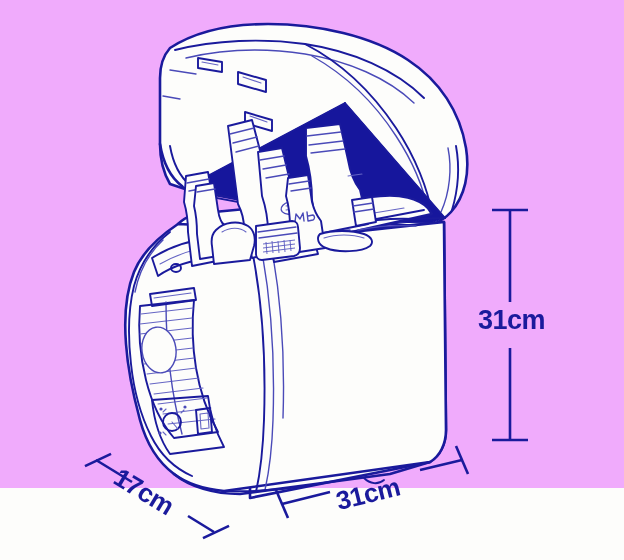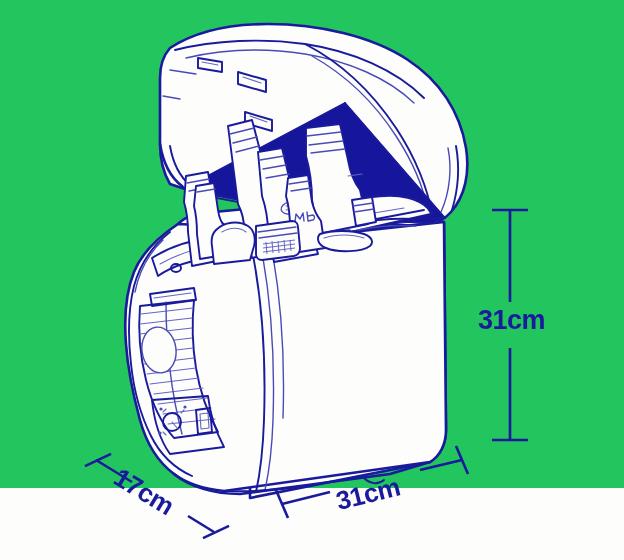--- a/index.html
+++ b/index.html
@@ -10,21 +10,21 @@
     width: 624px;
     height: 560px;
     background: #fdfdfb;
     font-family: "Liberation Sans", sans-serif;
     overflow: hidden;
   }
   #stage {
     position: relative;
     width: 624px;
     height: 488px;
-    background: #22c55e;
+    background: #f0abfc;
   }
   #art {
     position: absolute;
     left: 0;
     top: 0;
     width: 624px;
     height: 560px;
   }
   .dim-label {
     position: absolute;

